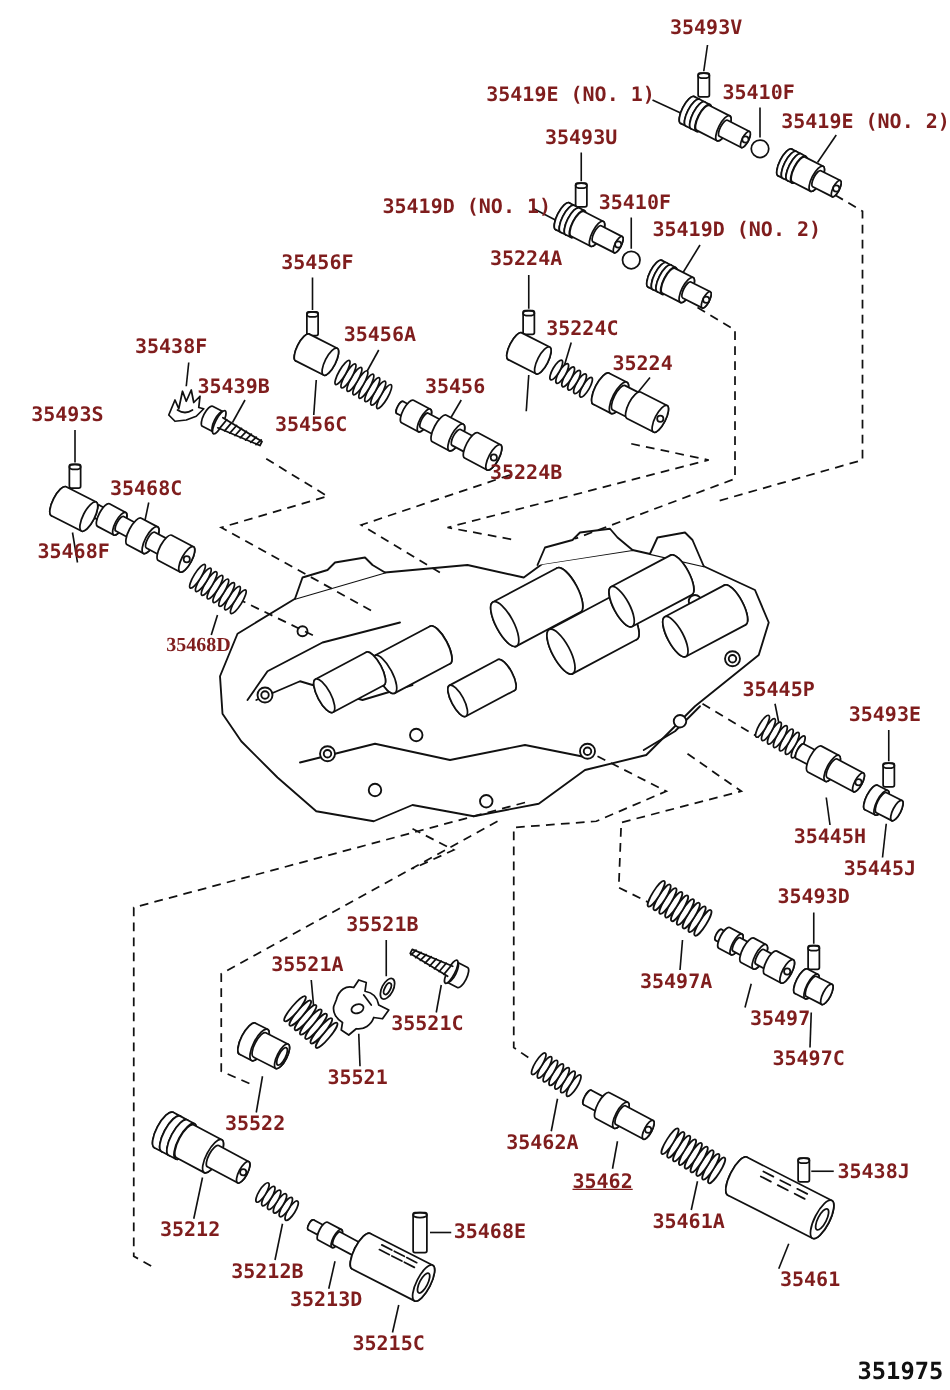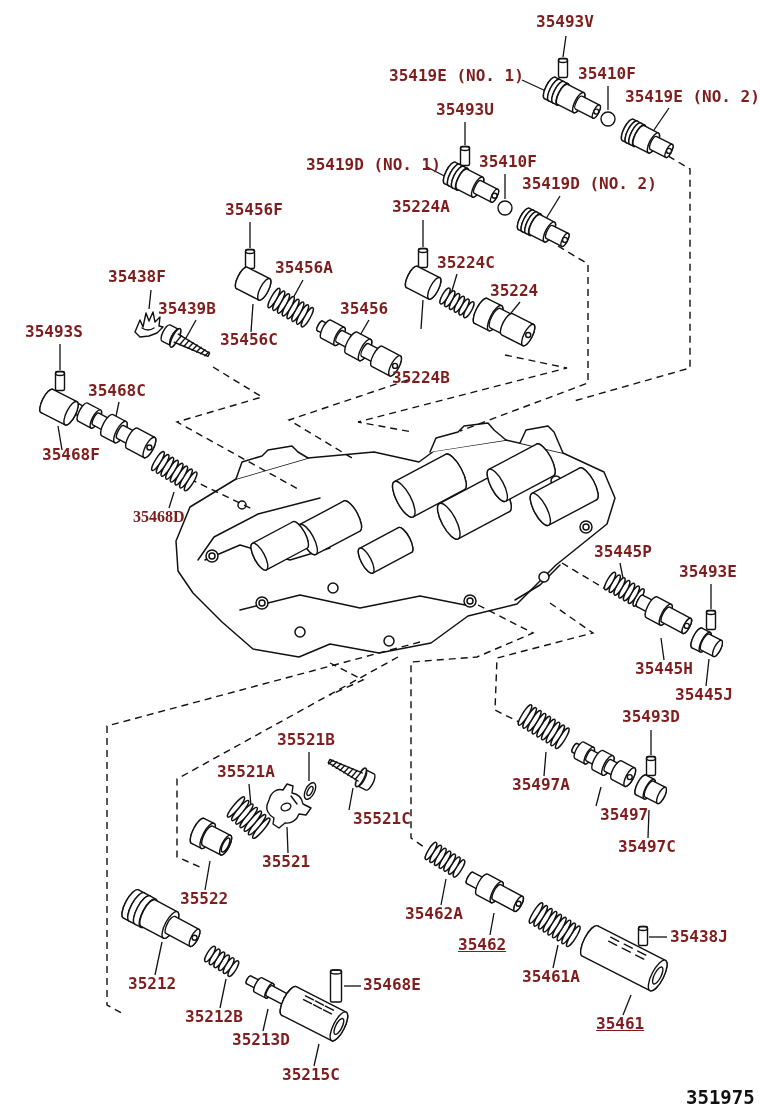--- a/index.html
+++ b/index.html
@@ -553,41 +553,41 @@
       <div class="label" style="left: 437px; top: 255px;">35224C</div>
       <div class="label" style="left: 108px; top: 269px;">35438F</div>
       <div class="label" style="left: 275px; top: 260px;">35456A</div>
       <div class="label" style="left: 490px; top: 283px;">35224</div>
       <div class="label" style="left: 158px; top: 301px;">35439B</div>
       <div class="label" style="left: 340px; top: 301px;">35456</div>
       <div class="label" style="left: 220px; top: 332px;">35456C</div>
       <div class="label" style="left: 392px; top: 330px; margin-top: 40px;">35224B</div>
       <div class="label" style="left: 25px; top: 324px;">35493S</div>
       <div class="label" style="left: 88px; top: 383px;">35468C</div>
-      <div class="label" style="left: 30px; top: 447px; margin-left: 12px;">35468F</div>
+      <div class="label" style="left: 30px; top: 433px;">35468F</div>
       <div class="label" style="left: 133px; top: 509px; font-family: Liberation Serif, serif;">35468D</div>
       <div class="label" style="left: 594px; top: 544px;">35445P</div>
       <div class="label" style="left: 679px; top: 564px;">35493E</div>
       <div class="label" style="left: 635px; top: 661px;">35445H</div>
       <div class="label" style="left: 675px; top: 687px;">35445J</div>
       <div class="label" style="left: 622px; top: 709px;">35493D</div>
       <div class="label" style="left: 512px; top: 777px;">35497A</div>
       <div class="label" style="left: 600px; top: 807px;">35497</div>
       <div class="label" style="left: 618px; top: 839px;">35497C</div>
       <div class="label" style="left: 277px; top: 732px;">35521B</div>
       <div class="label" style="left: 217px; top: 764px;">35521A</div>
-      <div class="label" style="left: 313px; top: 811px; margin-left: 40px;">35521C</div>
+      <div class="label" style="left: 313px; top: 811px;">35521C</div>
       <div class="label" style="left: 262px; top: 854px;">35521</div>
       <div class="label" style="left: 180px; top: 891px;">35522</div>
       <div class="label" style="left: 128px; top: 976px;">35212</div>
       <div class="label" style="left: 185px; top: 1009px;">35212B</div>
       <div class="label" style="left: 232px; top: 1032px;">35213D</div>
       <div class="label" style="left: 282px; top: 1067px;">35215C</div>
       <div class="label" style="left: 363px; top: 977px;">35468E</div>
       <div class="label" style="left: 405px; top: 906px;">35462A</div>
       <div class="label" style="left: 458px; top: 937px; text-decoration: underline;">35462</div>
       <div class="label" style="left: 522px; top: 969px;">35461A</div>
       <div class="label" style="left: 670px; top: 929px;">35438J</div>
-      <div class="label" style="left: 596px; top: 1016px; text-decoration: underline;">35461</div>
+      <div class="label" style="left: 624px; top: 1016px;">35461</div>
     </div>
 
   <div class="fig-number">351975</div>
 </div>
 
 </body></html>

